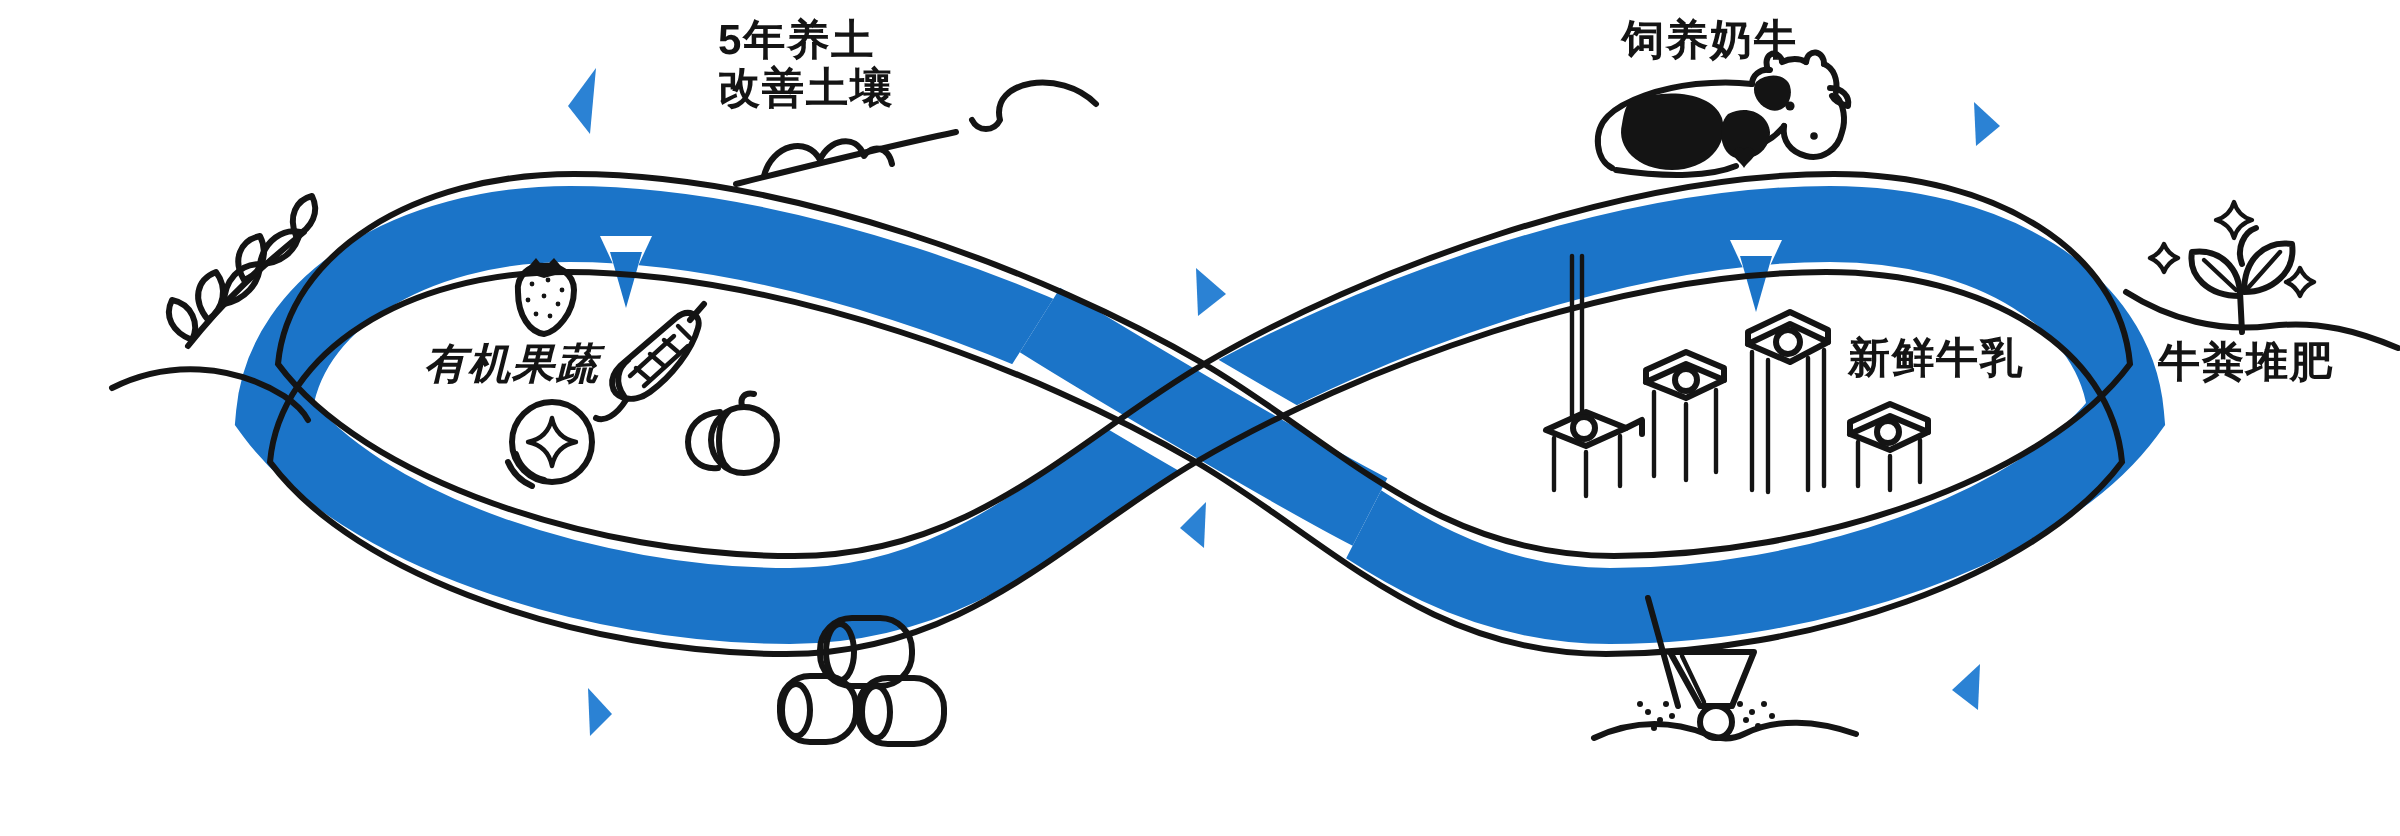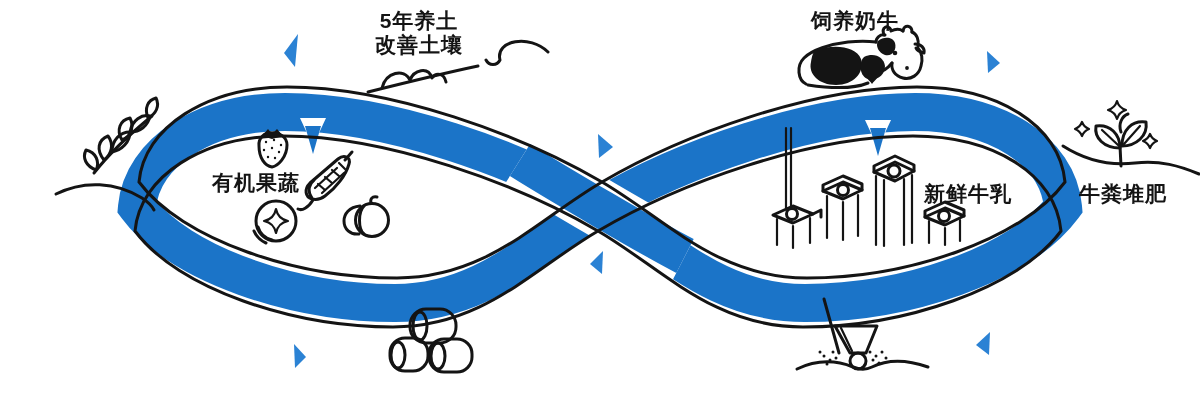--- a/index.html
+++ b/index.html
@@ -225,19 +225,19 @@
     <g fill="var(--arrow-blue)">
       <polygon points="284,53 298,34 295,67"></polygon>
       <polygon points="598,134 613,147 599,158"></polygon>
       <polygon points="987,51 1000,63 988,73"></polygon>
       <polygon points="603,251 590,264 602,274"></polygon>
       <polygon points="294,344 306,357 295,368"></polygon>
       <polygon points="990,332 976,345 989,355"></polygon>
     </g>
   </svg>
 
-  <div class="lbl" style="left:375px; top:9px;text-align:center;">5年养土
+  <div class="lbl" style="left:359px; top:9px;">5年养土
 改善土壤</div>
-  <div class="lbl" style="left:212px; top:171px;">有机果蔬</div>
+  <div class="lbl" style="left:212px; top:171px;font-style:italic;">有机果蔬</div>
   <div class="lbl" style="left:771px; top:9px;margin-left:40px;">饲养奶牛</div>
-  <div class="lbl" style="left:924px; top:182px;">新鲜牛乳</div>
-  <div class="lbl" style="left:1079px;top:170px;margin-top:12px;">牛粪堆肥</div>
+  <div class="lbl" style="left:924px; top:170px;font-family:Liberation Mono, monospace;">新鲜牛乳</div>
+  <div class="lbl" style="left:1079px;top:170px;">牛粪堆肥</div>
 </div>
 
 </body></html>

